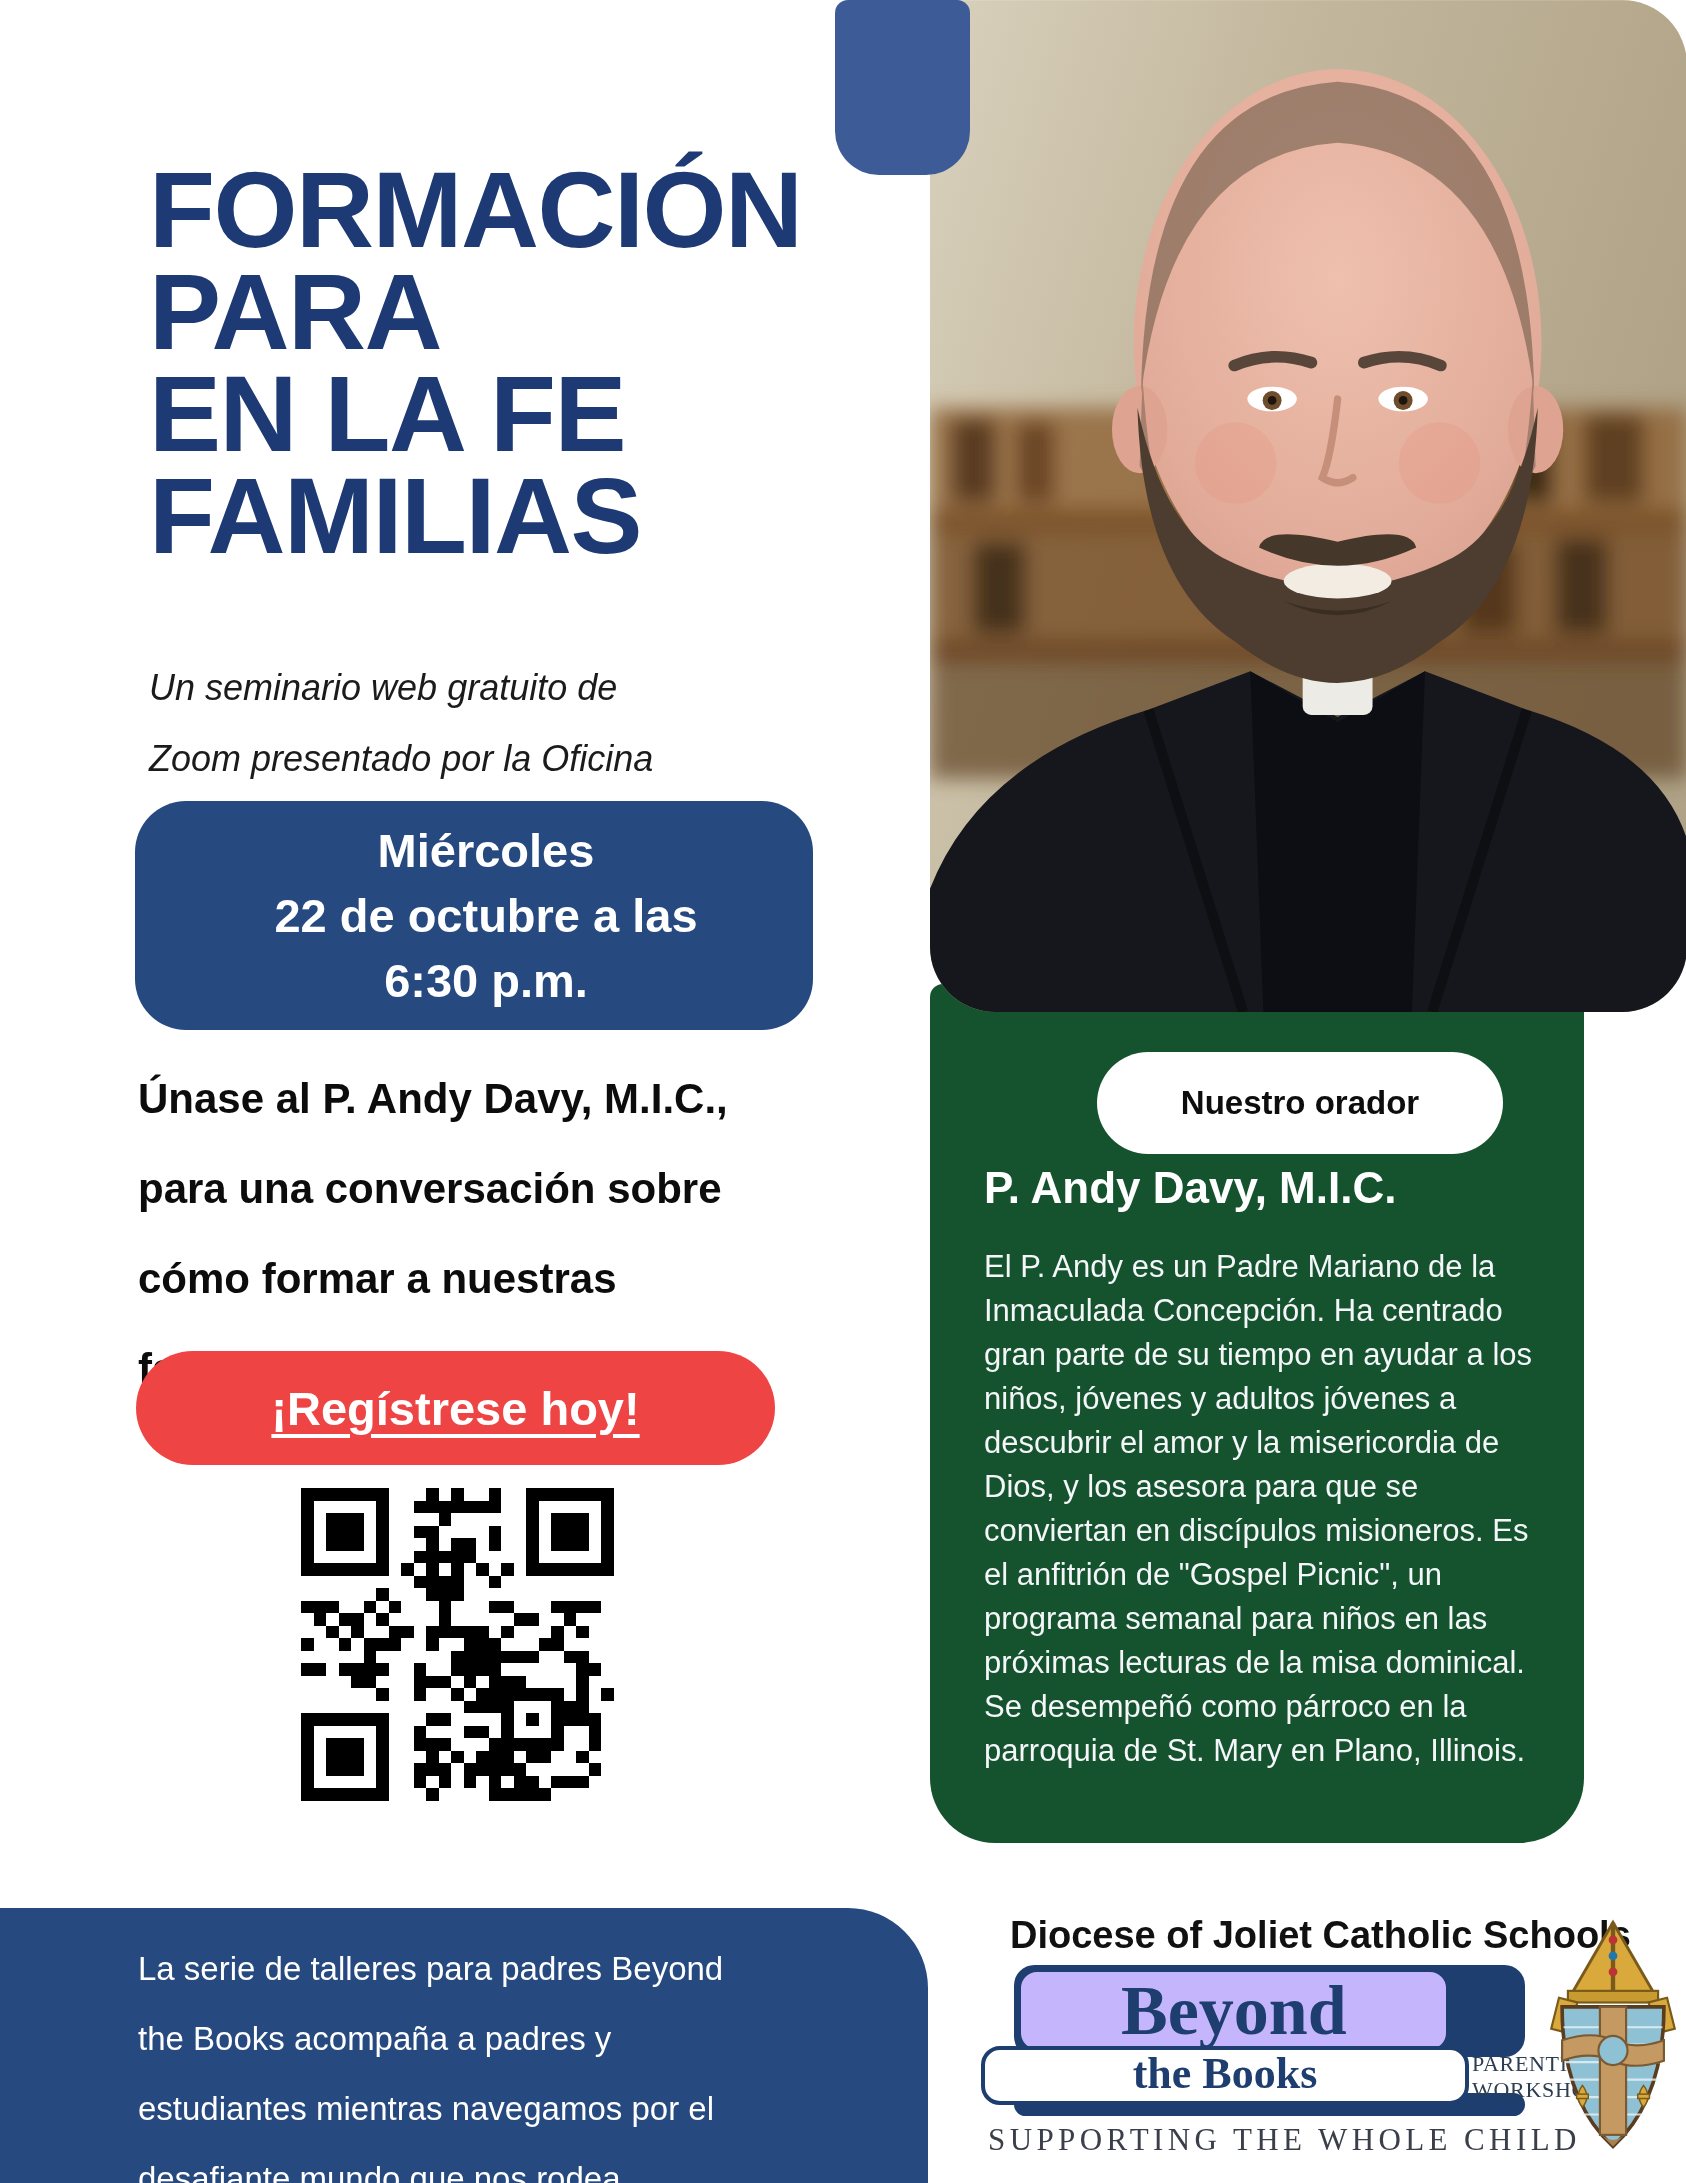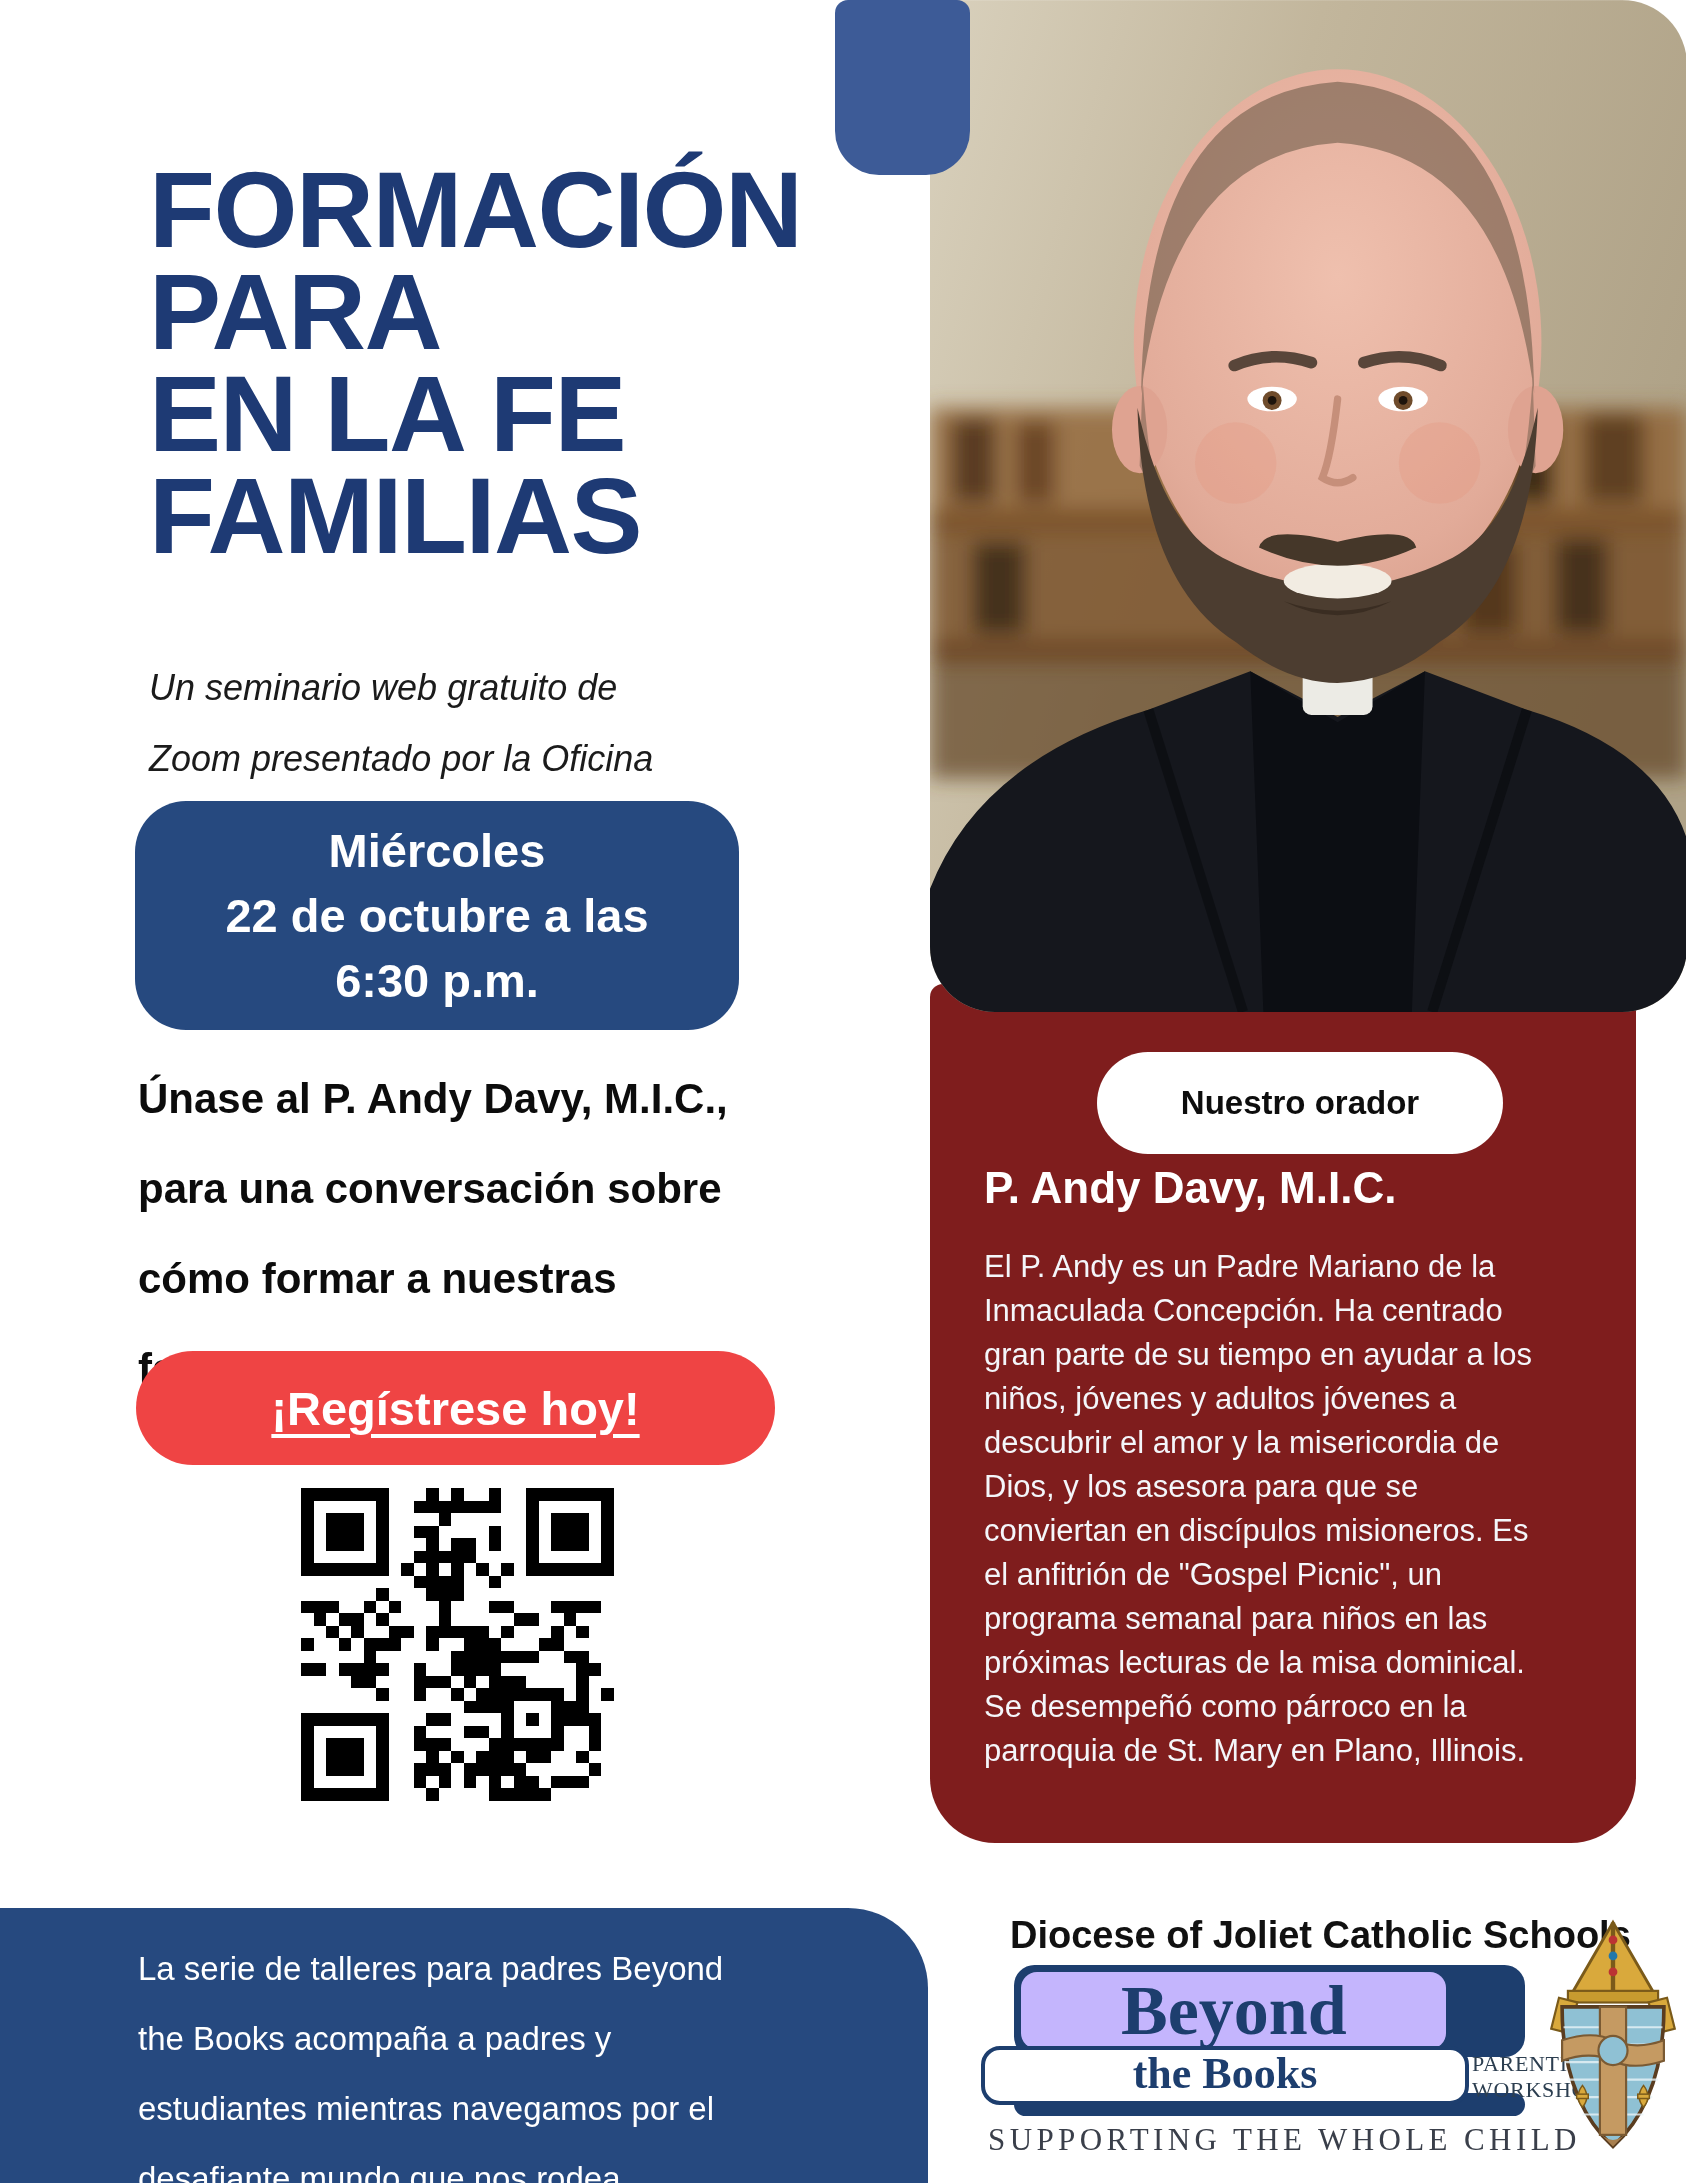--- a/index.html
+++ b/index.html
@@ -5,42 +5,42 @@
   html,body{margin:0;padding:0;background:#ffffff;}
   #page{position:relative;width:1687px;height:2183px;background:#ffffff;overflow:hidden;
         font-family:"Liberation Sans",sans-serif;}
   .abs{position:absolute;}
 
   
   .title{left:149px;top:159px;color:#1e3a74;font-weight:800;font-size:108px;line-height:102px;
          letter-spacing:-1.5px;white-space:nowrap;}
   .subtitle{left:149px;top:652px;color:#1b1b1b;font-style:italic;font-size:36px;line-height:71px;
             white-space:nowrap;}
-  .date-box{left:135px;top:801px;width:604px;height:229px;background:#26497f;border-radius:51px;
-            display:flex;flex-direction:column;justify-content:center;align-items:center;}
+  .date-box{left:135px;top:801px;width:654px;height:229px;background:#26497f;border-radius:51px;
+            display:flex;flex-direction:column;justify-content:center;align-items:center;padding-left:24px;}
   .date-box div{color:#ffffff;font-weight:700;font-size:47px;line-height:65px;white-space:nowrap;}
   .intro{left:138px;top:1054px;color:#0c0c0c;font-weight:700;font-size:42px;line-height:90px;
          white-space:nowrap;}
   .register{left:136px;top:1351px;width:639px;height:114px;background:#ef4444;border-radius:57px;
             display:flex;align-items:center;justify-content:center;cursor:pointer;}
   .register span{color:#ffffff;font-weight:700;font-size:47px;text-decoration:underline;
                  text-underline-offset:8.7px;white-space:nowrap;}
   #qr-wrap{left:301px;top:1488px;width:313px;height:313px;}
 
   .bottom-panel{left:0;top:1908px;width:928px;height:275px;background:#26497f;
                 border-radius:0 80px 0 0;}
   .bottom-panel .lines{position:absolute;left:138px;top:26px;color:#ffffff;font-size:33px;
                        line-height:70px;white-space:nowrap;}
 
   
   .accent{left:835px;top:0;width:135px;height:175px;background:#3d5b97;
           border-radius:13px 13px 44px 44px;z-index:5;}
   .photo{left:930px;top:0;width:757px;height:1012px;border-radius:0 65px 65px 65px;
          overflow:hidden;z-index:3;}
-  .speaker-panel{left:930px;top:984px;width:706px;height:859px;background:#7f1d1d;
+  .speaker-panel{left:930px;top:984px;width:654px;height:859px;background:#14532d;
                  border-radius:13px 13px 65px 65px;z-index:2;}
   .badge{position:absolute;left:167px;top:68px;width:406px;height:102px;background:#ffffff;
          border-radius:51px;display:flex;align-items:center;justify-content:center;}
   .badge span{color:#0d0d0d;font-weight:700;font-size:33px;white-space:nowrap;}
   .speaker-name{position:absolute;left:54px;top:179px;color:#ffffff;font-weight:700;font-size:44px;
                 white-space:nowrap;}
   .speaker-bio{position:absolute;left:54px;top:261px;color:#f4f6fa;font-size:31px;line-height:44px;
                white-space:nowrap;}
 
   

